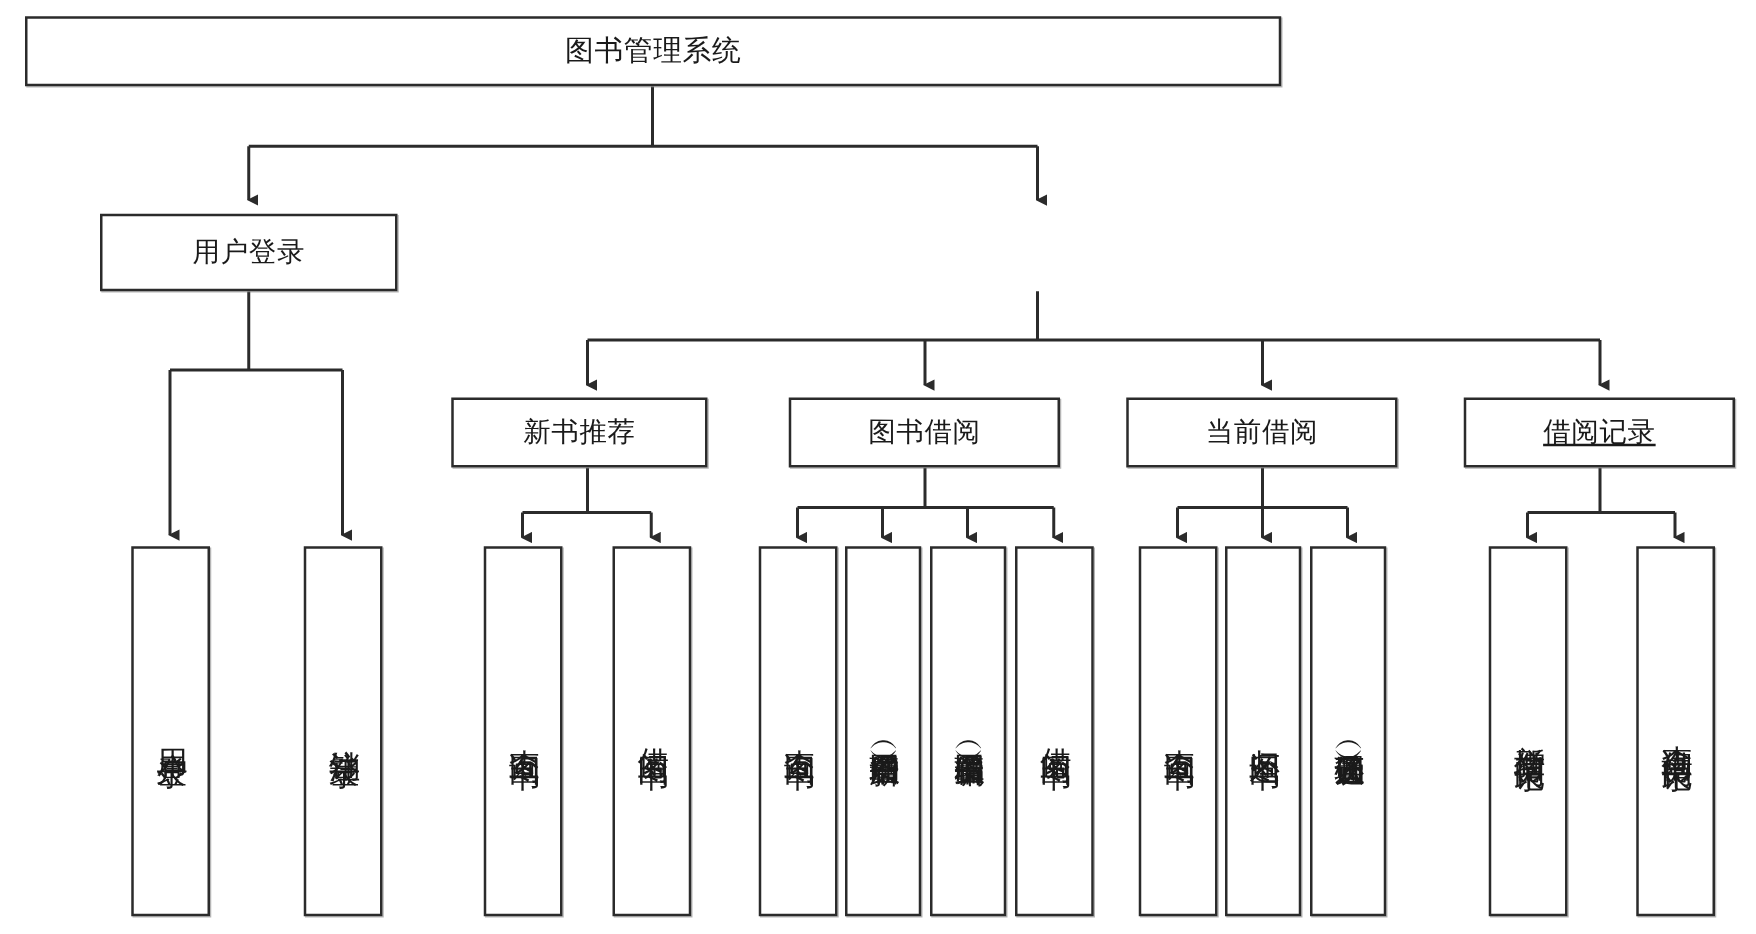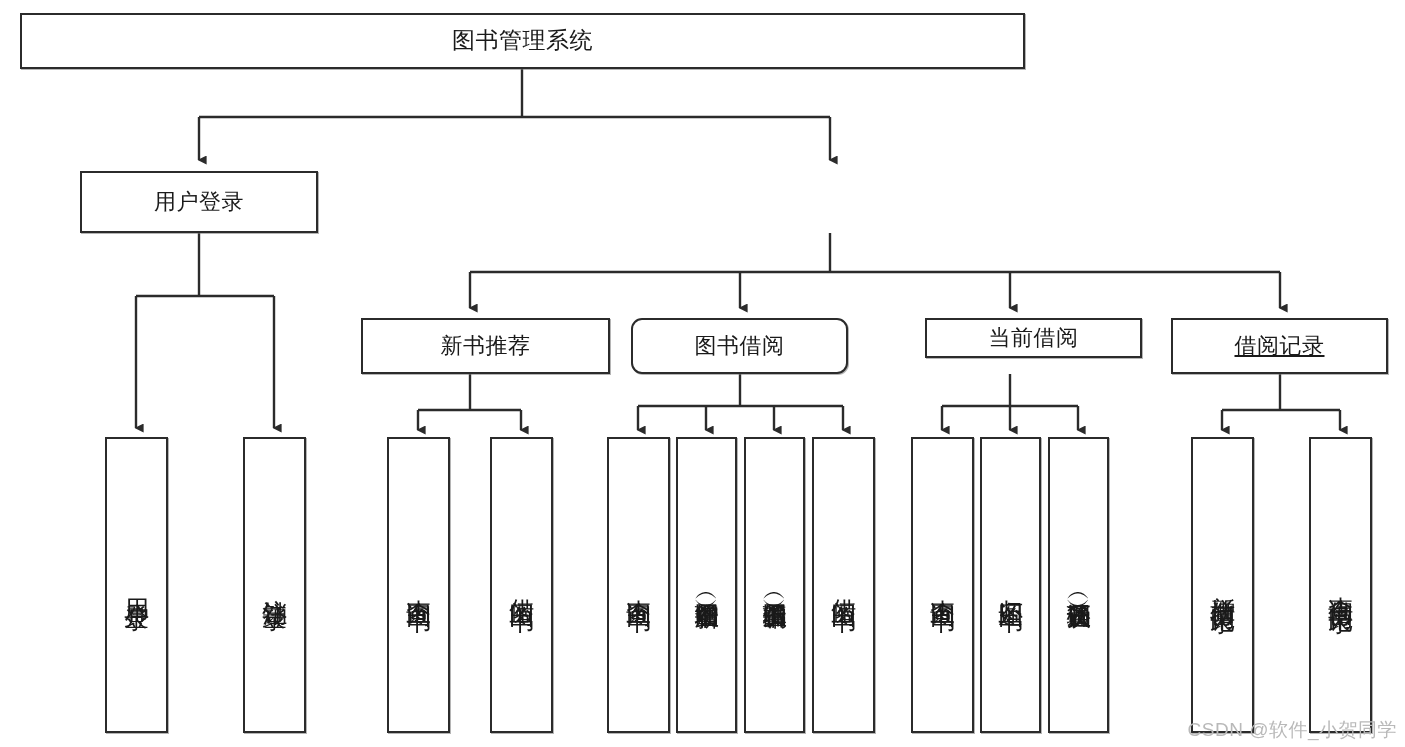--- a/index.html
+++ b/index.html
@@ -141,27 +141,27 @@
   </svg>
 
   <div class="node horizontal root" style="left:20px; top:13px; width:1005px; height:56px;">
     <span class="node-label">图书管理系统</span>
   </div>
 
   <div class="node horizontal" style="left:80px; top:171px; width:238px; height:62px;">
     <span class="node-label">用户登录</span>
   </div>
 
-  <div class="node horizontal" style="left:361px; top:318px; width:249px; height:56px;font-family:Liberation Serif, serif;">
+  <div class="node horizontal" style="left:361px; top:318px; width:205px; height:56px;font-family:Liberation Serif, serif;">
     <span class="node-label">新书推荐</span>
   </div>
-  <div class="node horizontal" style="left:631px; top:318px; width:217px; height:56px;border-radius:11px;">
+  <div class="node horizontal" style="left:631px; top:318px; width:217px; height:56px;">
     <span class="node-label">图书借阅</span>
   </div>
-  <div class="node horizontal" style="left:925px; top:318px; width:217px; height:40px;">
+  <div class="node horizontal" style="left:901px; top:318px; width:217px; height:56px;">
     <span class="node-label">当前借阅</span>
   </div>
   <div class="node horizontal" style="left:1171px; top:318px; width:217px; height:56px;text-decoration:underline;">
     <span class="node-label">借阅记录</span>
   </div>
 
   <div class="node vertical" style="left:105px; top:437px; width:63px; height:296px;">
     <span class="node-label">用户登录</span>
   </div>
   <div class="node vertical" style="left:243px; top:437px; width:63px; height:296px;">
@@ -198,15 +198,14 @@
     <span class="node-label">确认归还（管理员）</span>
   </div>
 
   <div class="node vertical" style="left:1191px; top:437px; width:63px; height:296px;">
     <span class="node-label">新增借阅记录</span>
   </div>
   <div class="node vertical" style="left:1309px; top:437px; width:63px; height:296px;">
     <span class="node-label">查询借阅记录</span>
   </div>
 
-  <div class="watermark">CSDN @软件_小贺同学</div>
 
 </div>
 
 </body></html>

